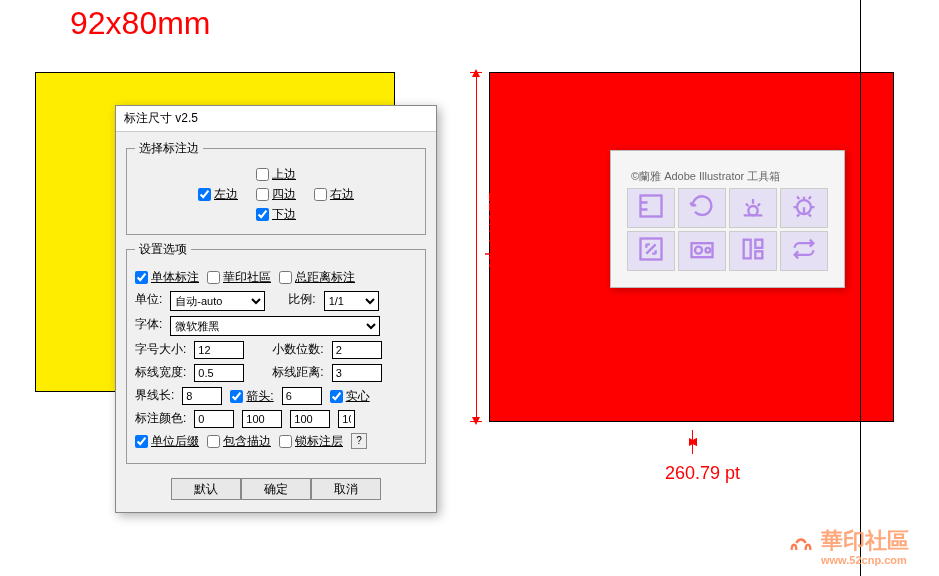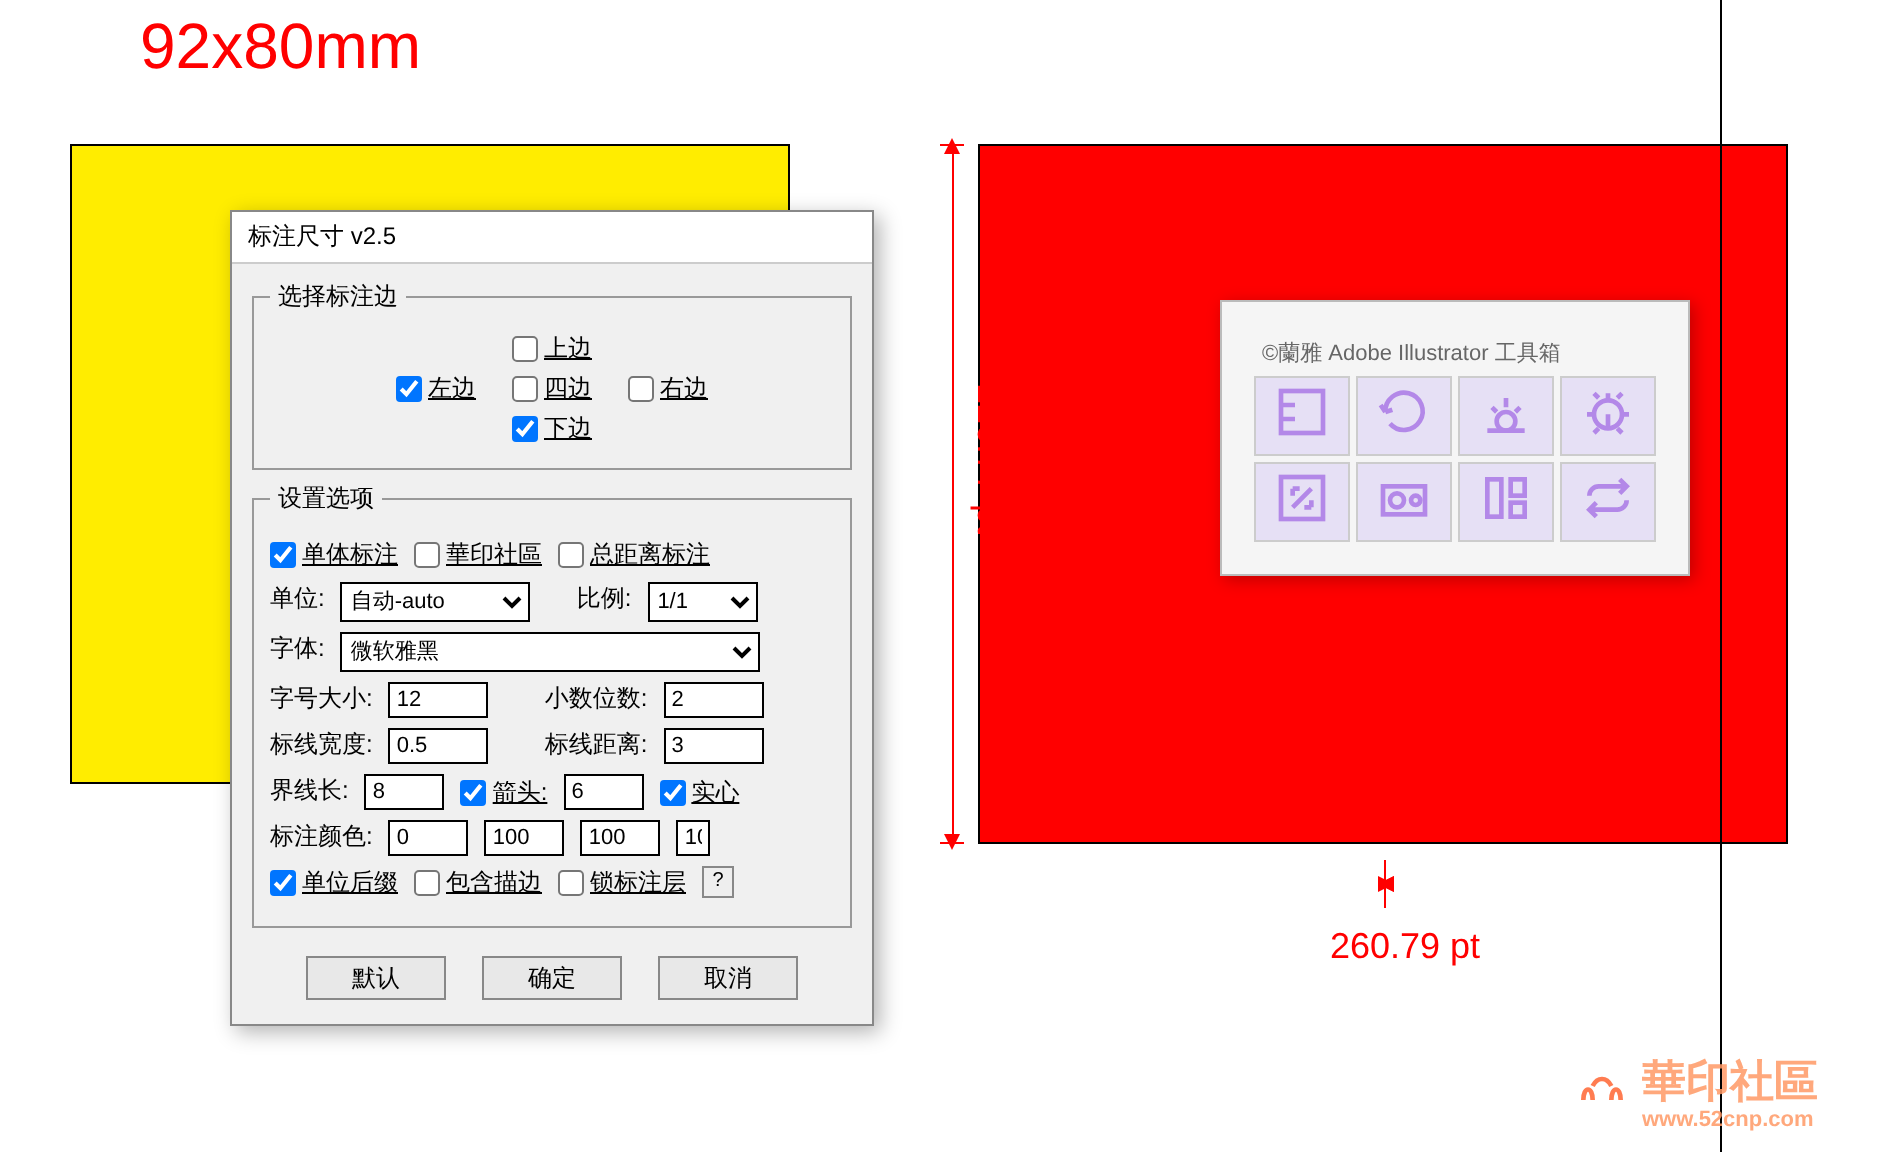--- a/index.html
+++ b/index.html
@@ -23,21 +23,21 @@
     .dialog { position: absolute; top: 105px; left: 115px; width: 322px; background: #f0f0f0; border: 1px solid #888; box-shadow: 3px 3px 10px rgba(0,0,0,0.3); font-size: 12px; }
     .dialog-title { background: #fff; padding: 4px 8px; border-bottom: 1px solid #ccc; font-size: 12px; }
     .dialog-body { padding: 8px 10px; }
     fieldset { border: 1px solid #999; padding: 6px 8px 8px; margin-bottom: 6px; }
     legend { font-size: 12px; padding: 0 4px; }
     .edge-row { display: flex; justify-content: center; gap: 18px; margin: 3px 0; }
     .opt-row { display: flex; margin: 5px 0; gap: 8px; }
     .opt-row label { font-size: 12px; }
     .opt-row input[type="text"] { width: 50px; height: 18px; border: 1px solid #000; font-size: 11px; padding: 0 3px; background: #fff; }
     .opt-row select { height: 20px; border: 1px solid #000; font-size: 11px; background: #fff; }
-    .btn-row { display: flex; justify-content: center; gap: 18px; padding: 8px 0 4px; }
+    .btn-row { display: flex; justify-content: center; padding: 8px 0 4px; }
     .btn-row button { width: 70px; height: 22px; background: #e8e8e8; border: 1px solid #888; font-size: 12px; cursor: pointer; }
     input[type="checkbox"] { margin-right: 3px; vertical-align: middle; }
     .cb { display: inline-flex; align-items: center; text-decoration: underline; }
     .toolbox { position: absolute; top: 150px; left: 610px; background: #f5f5f5; border: 1px solid #bbb; box-shadow: 2px 2px 8px rgba(0,0,0,0.25); padding: 16px; }
     .toolbox-title { font-size: 11px; color: #666; padding: 2px 4px 4px; }
     .toolbox-grid { display: grid; grid-template-columns: repeat(4, 48px); gap: 3px; }
     .tool-btn { width: 48px; height: 40px; background: #e6e0f5; border: 1px solid #ccc; display: flex; align-items: center; justify-content: center; cursor: pointer; }
     .tool-btn svg { width: 28px; height: 28px; }
     .watermark { position: absolute; bottom: 10px; right: 30px; font-size: 22px; color: #ff9966; font-weight: bold; opacity: 0.85; display: flex; align-items: center; gap: 6px; }
     .watermark svg { width: 28px; height: 24px; }

